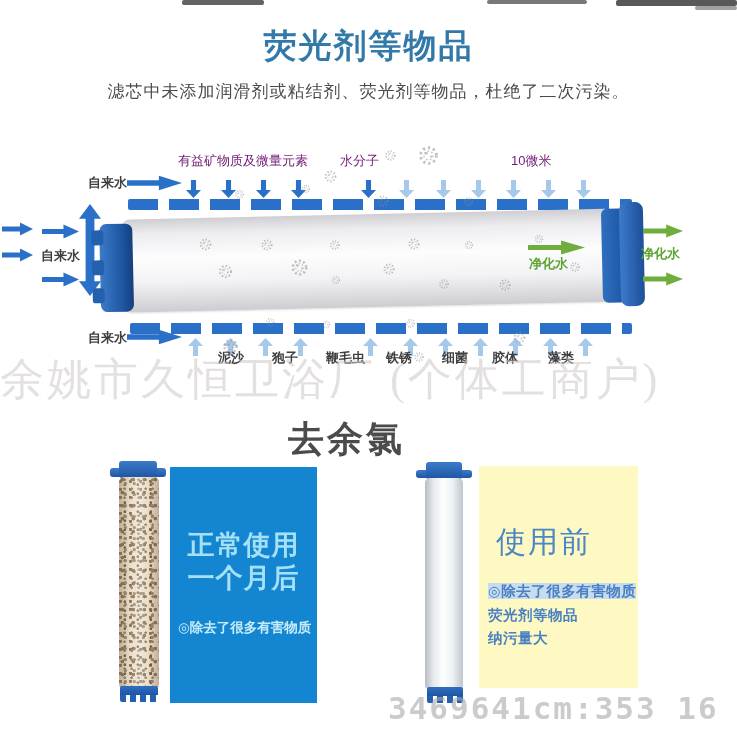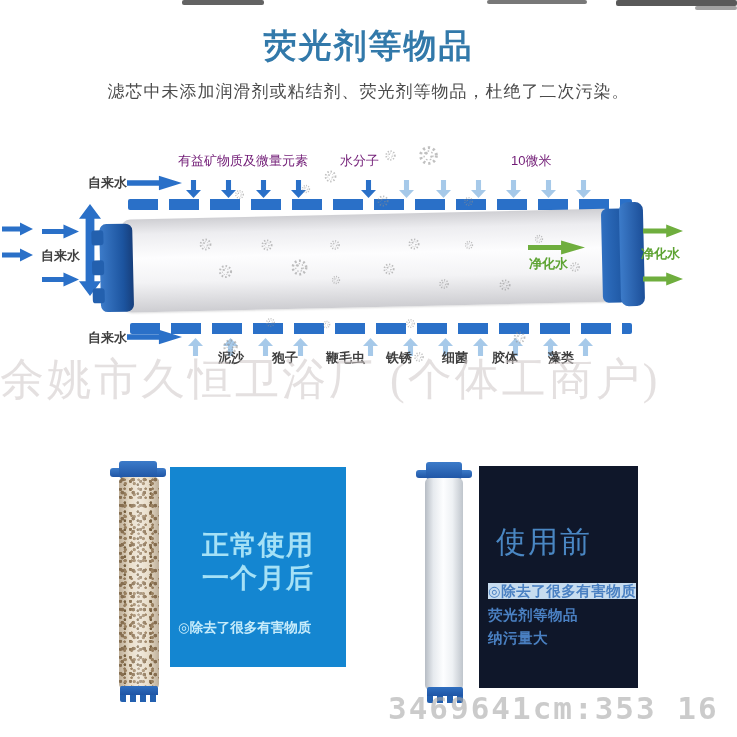--- a/index.html
+++ b/index.html
@@ -70,27 +70,27 @@
       linear-gradient(90deg,rgba(118,96,68,.38),rgba(255,255,255,0) 28%,rgba(255,255,255,.35) 50%,rgba(255,255,255,0) 72%,rgba(110,88,62,.34)),
       radial-gradient(circle at 30% 20%,#8d7455 0 1.5px,transparent 2.2px),
       radial-gradient(circle at 70% 60%,#a08766 0 1.2px,transparent 2px),
       radial-gradient(circle at 45% 85%,#77603f 0 1px,transparent 1.7px),
       radial-gradient(circle at 80% 30%,#9b8161 0 1px,transparent 1.6px),
       radial-gradient(circle at 15% 55%,#8d7455 0 1.3px,transparent 1.9px);
     background-size:100% 100%,11px 13px,9px 11px,13px 9px,7px 9px,10px 8px;}
   .clean-body{position:absolute;border-radius:5px;
     background:linear-gradient(90deg,#b6bcc4 0%,#e6eaee 22%,#fdfeff 48%,#eef1f4 72%,#bfc5cc 100%);}
 
-  .used-box{position:absolute;left:170px;top:467px;width:147px;height:200px;background:#1486d1;padding-left:29px;}
+  .used-box{position:absolute;left:170px;top:467px;width:147px;height:236px;background:#1486d1;}
   .used-heading{position:absolute;left:0;right:0;top:62px;text-align:center;
     font-size:27px;font-weight:bold;color:#a5e1f6;line-height:33px;letter-spacing:1px;}
   .used-bullet{position:absolute;left:8px;top:152px;width:135px;
     font-size:13.5px;font-weight:bold;color:#c6ebfa;}
 
-  .before-box{position:absolute;left:479px;top:466px;width:159px;height:222px;background:#0f172a;}
+  .before-box{position:absolute;left:479px;top:466px;width:159px;height:222px;background:#fef9c3;}
   .before-title{position:absolute;left:17px;top:56px;font-size:30px;color:#4a87c3;letter-spacing:2px;}
   .before-lines{position:absolute;left:9px;top:114px;font-size:14.5px;font-weight:bold;
     color:#4a80c2;line-height:23.5px;letter-spacing:.5px;}
   .before-lines .hl{background:#c7dcef;}
 </style>
 </head>
 <body>
 
 <svg width="0" height="0" style="position:absolute">
   <defs>
@@ -259,20 +259,21 @@
     <div class="dlabel b" style="left:272px;top:349px">狍子</div>
     <div class="dlabel b" style="left:326px;top:349px">鞭毛虫</div>
     <div class="dlabel b" style="left:386px;top:349px">铁锈</div>
     <div class="dlabel b" style="left:442px;top:349px">细菌</div>
     <div class="dlabel b" style="left:492px;top:349px">胶体</div>
     <div class="dlabel b" style="left:548px;top:349px">藻类</div>
   </div>
 
   <div class="wm-top">余姚市久恒卫浴厂 (个体工商户)</div>
 
+  <div class="sec2-title">去余氯</div>
 
   <div>
     <div class="flange" style="left:110px;top:468px;width:56px;height:9px"></div>
     <div class="capblk" style="left:119px;top:461px;width:38px;height:17px"></div>
     <div class="dirty-body" style="left:119px;top:477px;width:40px;height:212px"></div>
     <div class="capnotch" style="left:120px;top:686px;width:38px;height:16px"></div>
   </div>
 
   <div class="used-box">
     <div class="used-heading">

